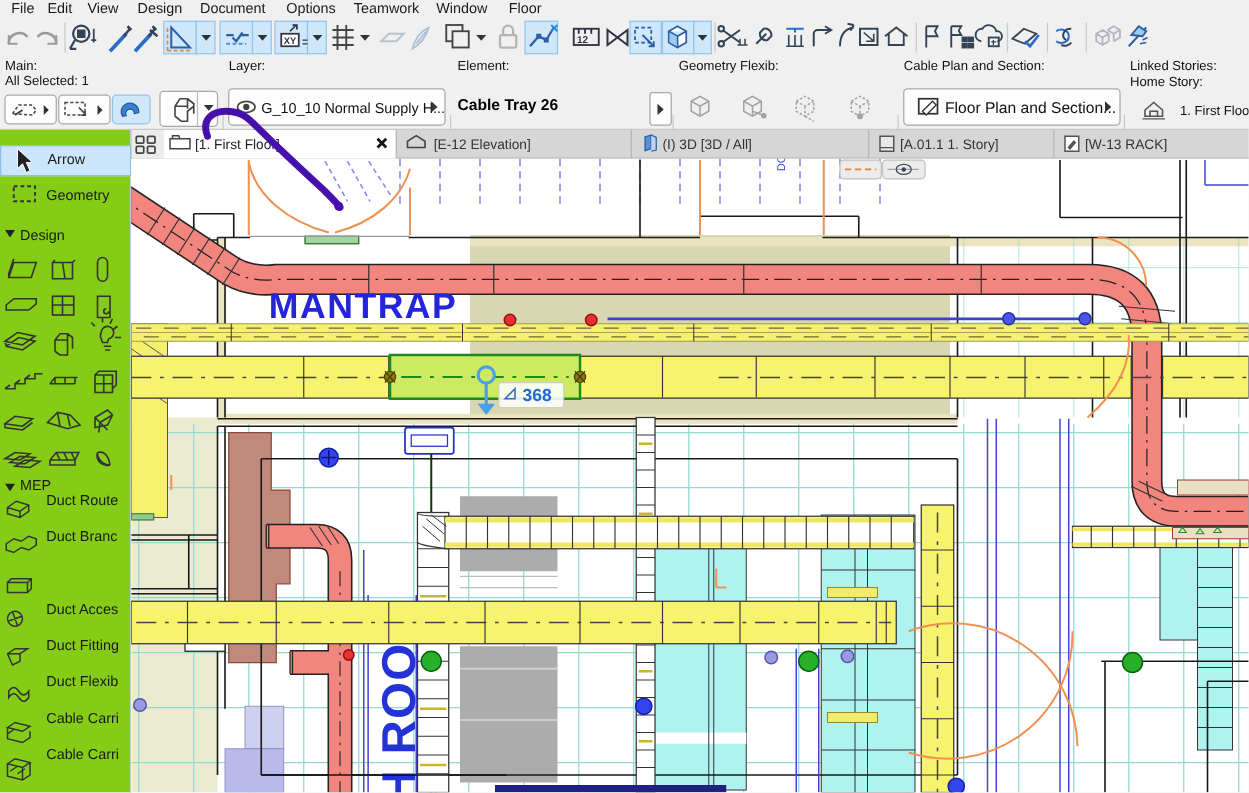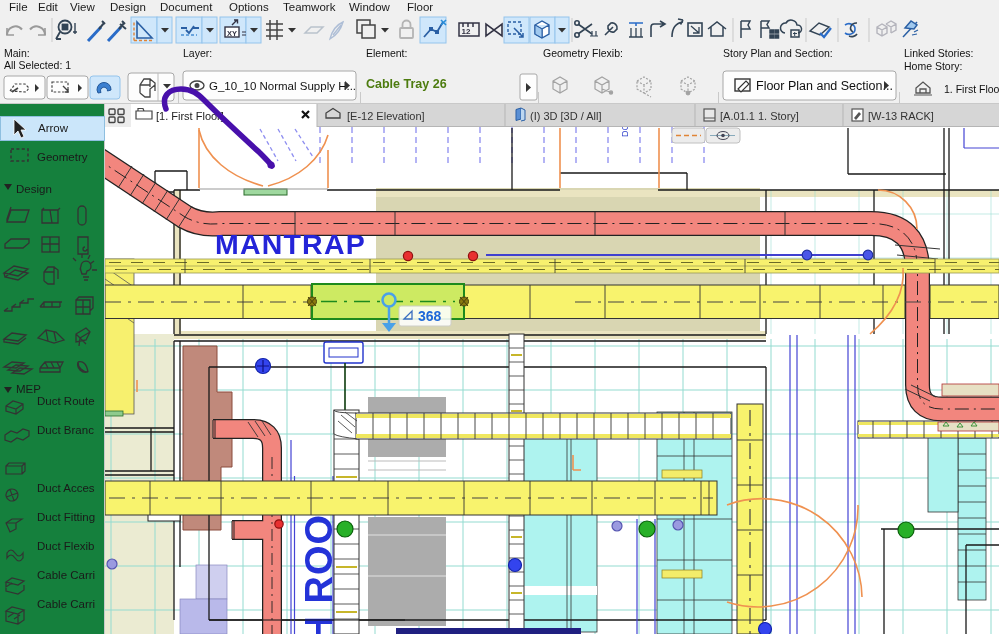--- a/index.html
+++ b/index.html
@@ -10,21 +10,21 @@
     font-size:11.5px; color:#1a1a1a; }
   .menubar span { position:absolute; top:1px; }
   .toolbar { position:absolute; left:0; top:15px; width:999px; height:30px; }
   .infobar { position:absolute; left:0; top:45px; width:999px; height:59px;
     border-bottom:1px solid #c9c9c9;padding-left:33px; }
   .lab2 { position:absolute; font-size:10.5px; color:#111; white-space:nowrap; }
   .vsep { position:absolute; top:47px; height:54px; width:1px; background:#c9c9c9; }
   .tabbar { position:absolute; left:105px; top:104px; width:894px; height:23px;
     background:#d6d6d6; border-bottom:1px solid #b5b5b5; font-size:11px; color:#333; }
   .sidebar { position:absolute; left:0; top:104px; width:105px; height:530px;
-    background:#15803d; border-right:1px solid #c9c9c9; font-size:11.5px; color:#1a1a1a; }
+    background:#84cc16; border-right:1px solid #c9c9c9; font-size:11.5px; color:#1a1a1a; }
   .srow { position:absolute; left:0; width:105px; height:25px; }
   .srow .txt { position:absolute; left:37px; top:5px; }
   .canvas { position:absolute; left:105px; top:127px; width:894px; height:507px; background:#fff; }
   .overlay { position:absolute; left:0; top:0; pointer-events:none; }
 </style>
 </head>
 <body>
 <div id="app">
   <div class="menubar">
     <span style="left:9px">File</span>
@@ -166,24 +166,24 @@
         <path d="M914,17 l4,-2 M912,20 l5,-1" stroke-width="1.2"></path>
       </g>
     </svg>
   </div>
   <div class="infobar">
     <span class="lab2" style="left:4px;top:2px">Main:</span>
     <span class="lab2" style="left:4px;top:14px">All Selected: 1</span>
     <span class="lab2" style="left:183px;top:2px">Layer:</span>
     <span class="lab2" style="left:366px;top:2px">Element:</span>
     <span class="lab2" style="left:543px;top:2px">Geometry Flexib:</span>
-    <span class="lab2" style="left:723px;top:2px">Story Plan and Section:</span>
+    <span class="lab2" style="left:723px;top:2px">Cable Plan and Section:</span>
     <span class="lab2" style="left:904px;top:2px">Linked Stories:</span>
     <span class="lab2" style="left:904px;top:15px">Home Story:</span>
-    <span style="position:absolute;left:366px;top:32px;font-size:12.5px;font-weight:bold;color:#4d7c0f">Cable Tray 26</span>
+    <span style="position:absolute;left:366px;top:32px;font-size:12.5px;font-weight:bold;color:#000000">Cable Tray 26</span>
     <span class="lab2" style="left:944px;top:38px">1. First Floo</span>
     <div class="vsep" style="left:178px"></div>
     <div class="vsep" style="left:360px"></div>
     <div class="vsep" style="left:538px"></div>
     <div class="vsep" style="left:718px"></div>
     <div class="vsep" style="left:899px"></div>
     <svg class="overlay" style="top:0" width="999" height="59" viewBox="0 0 999 59">
       <g fill="#fdfdfd" stroke="#a8a8a8">
         <rect x="4" y="31" width="41" height="23" rx="3"></rect>
         <rect x="47" y="31" width="41" height="23" rx="3"></rect>

